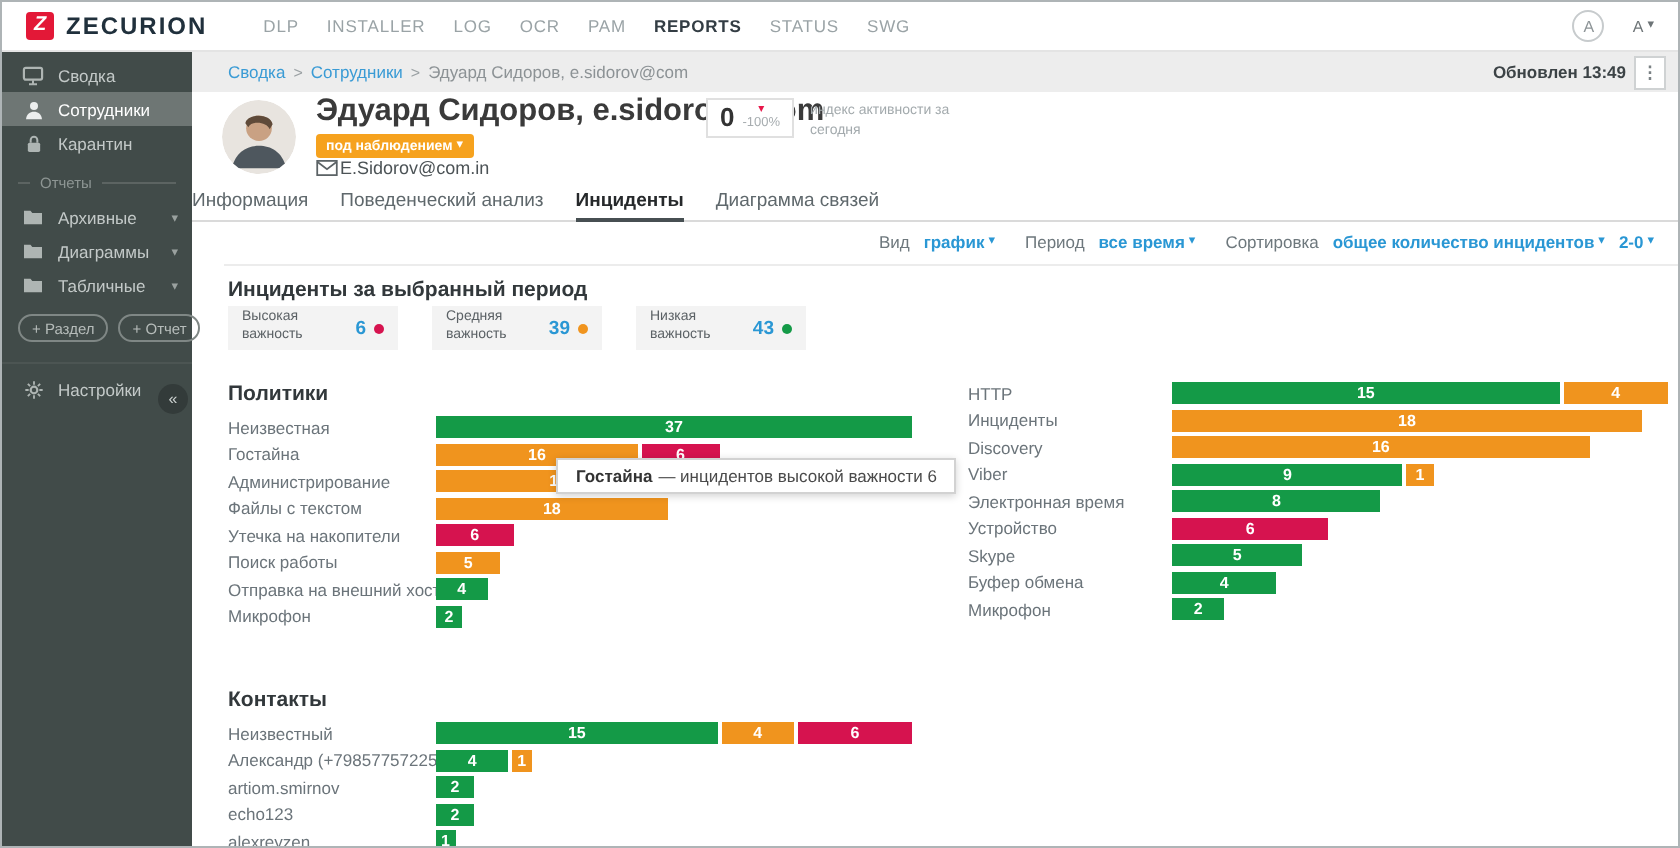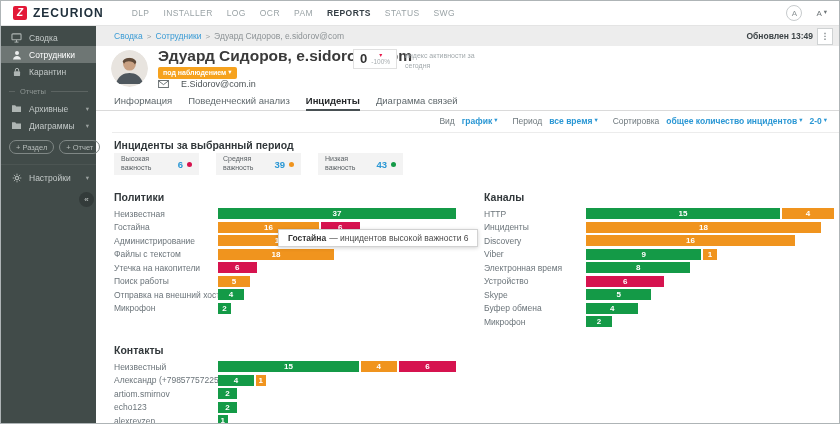--- a/index.html
+++ b/index.html
@@ -58,33 +58,33 @@
   .btn-group .toolbar-btn + .toolbar-btn { border-left:none; }
   .more-btn { width:16px; justify-content:center; padding:0; font-weight:bold; color:#7a8184; }
 
   
   .profile { position:absolute; left:95px; top:45px; right:0; height:45px; background:#fff; z-index:3; }
   .profile-avatar { position:absolute; left:15px; top:4px; width:37px; height:37px; border-radius:50%; overflow:hidden; }
   .profile-name { position:absolute; left:62px; top:1px; font-size:15.5px; font-weight:bold; color:#3a3a3a; white-space:nowrap; }
   .watch-badge { position:absolute; left:62px; top:21px; background:#f6a21e; color:#fff; font-size:7px;
                  font-weight:bold; padding:2px 5px; border-radius:2px; cursor:pointer; }
   .profile-email { position:absolute; left:62px; top:33px; font-size:9px; color:#4c5356;
-                   display:flex; align-items:center; gap:12px; }
+                   display:flex; align-items:center; gap:1px; }
   .profile-email .icon { color:#5c6366; display:flex; }
   .activity { position:absolute; left:257px; top:3px; display:flex; align-items:flex-start; }
   .activity-box { background:#fff; border:1px solid #e0e0e0; padding:1px 6px 2px; display:flex; gap:4px; align-items:flex-start; }
   .activity-value { font-size:13px; font-weight:bold; color:#333; line-height:15px; }
   .activity-delta-col { display:flex; flex-direction:column; align-items:center; line-height:1; padding-top:1px; }
   .tri-down { color:#e8174a; font-size:6px; }
   .activity-delta { font-size:6.5px; color:#a7adb0; margin-top:1px; }
   .activity-caption { margin-left:8px; width:92px; font-size:7px; line-height:1.4; color:#a3aaad; padding-top:2px; }
 
   
   .tabbar { position:absolute; left:95px; top:90px; right:0; height:20px; background:#fff;
-            border-bottom:1px solid #dadada; display:flex; gap:16px; padding-left:18px; z-index:3; }
+            border-bottom:1px solid #dadada; display:flex; gap:16px; z-index:3; }
   .tab { font-size:9.5px; color:#5f686c; line-height:19px; height:20px; cursor:pointer; white-space:nowrap; }
   .tab.active { color:#26292b; font-weight:bold; border-bottom:2px solid #474f52; }
 
   
   .content { position:absolute; left:95px; top:110px; right:0; bottom:0; background:#fff; }
   .filters-row { position:absolute; top:0; left:0; right:0; height:22px; border-bottom:1px solid #ececec;margin-left:16px; }
   .filters { position:absolute; top:5px; right:12px; display:flex; align-items:center; gap:7px; font-size:8.5px; white-space:nowrap; }
   .filter-label { color:#6e787d; margin-left:8px; }
   .filter-value { color:#2a97d4; font-weight:bold; cursor:pointer; display:flex; align-items:center; }
   .section-title { position:absolute; top:28px; left:18px; font-size:10.5px; font-weight:bold; color:#32383b; }
@@ -181,20 +181,29 @@
         </div>
         <div class="side-item">
           <span class="icon">
             <svg viewBox="0 0 12 10" width="11" height="9">
               <path d="M1 1.5h3.6l1 1.3H11V9H1z" fill="currentColor"></path>
             </svg>
           </span>
           <span>Диаграммы</span>
           <span class="side-caret">▾</span>
         </div>
+        <div class="side-item">
+          <span class="icon">
+            <svg viewBox="0 0 12 10" width="11" height="9">
+              <path d="M1 1.5h3.6l1 1.3H11V9H1z" fill="currentColor"></path>
+            </svg>
+          </span>
+          <span>Табличные</span>
+          <span class="side-caret">▾</span>
+        </div>
       </div>
     <div class="side-buttons">
       <button class="pill-btn">Раздел</button>
       <button class="pill-btn">Отчет</button>
     </div>
     <div class="side-sep"></div>
     <div class="side-item">
       <span class="icon" id="gear-slot">
           <svg viewBox="0 0 12 12" width="10" height="10">
             <circle cx="6" cy="6" r="2" fill="none" stroke="currentColor" stroke-width="1.3"></circle>
@@ -336,21 +345,20 @@
           </div>
         </div>
         <div class="chart-row">
           <div class="row-label">Микрофон</div>
           <div class="row-track">
             <div class="seg" style="width: 5.40541%; background: rgb(20, 154, 71);">2</div>
           </div>
         </div>
       </div>
     <div class="chart" id="chart-1">
-        <div class="chart-title">Каналы</div>
         <div class="chart-row">
           <div class="row-label">HTTP</div>
           <div class="row-track">
             <div class="seg" style="width: 78.9474%; background: rgb(20, 154, 71);">15</div>
             <div class="seg" style="width: 21.0526%; background: rgb(240, 148, 30);">4</div>
           </div>
         </div>
         <div class="chart-row">
           <div class="row-label">Инциденты</div>
           <div class="row-track">

